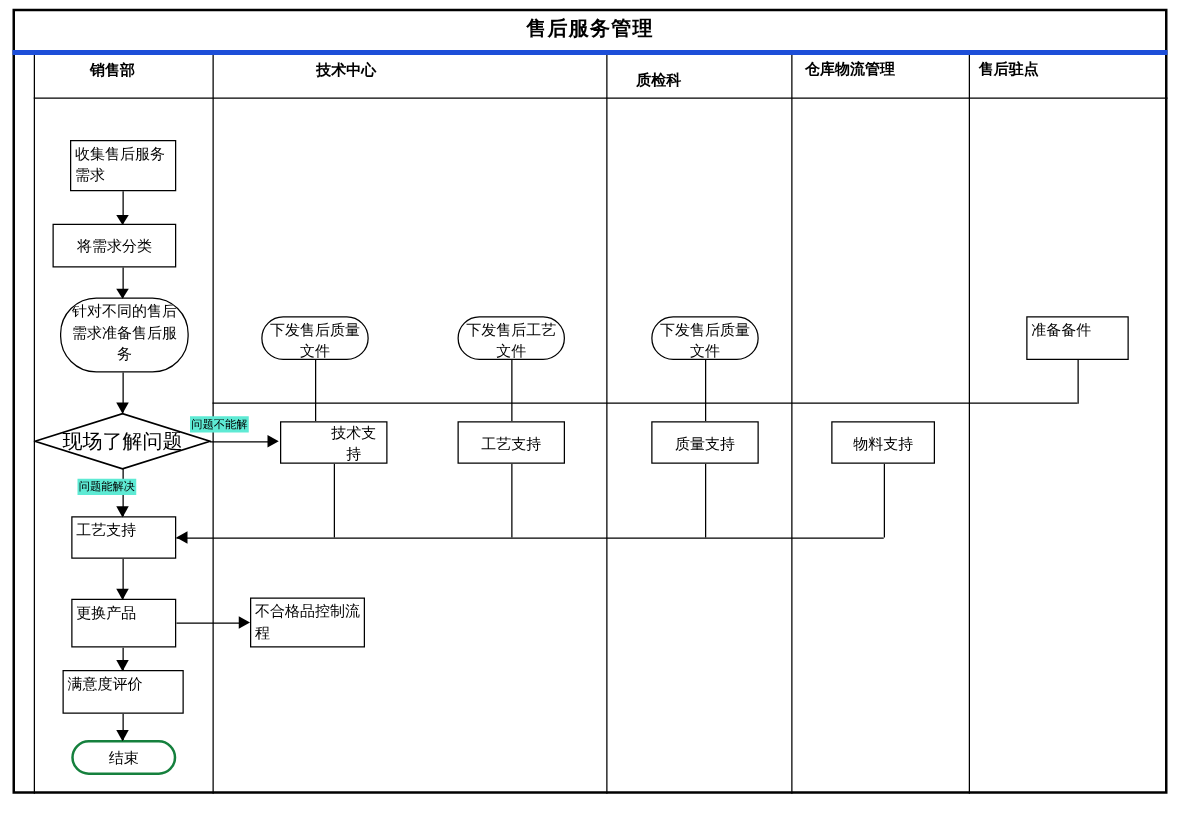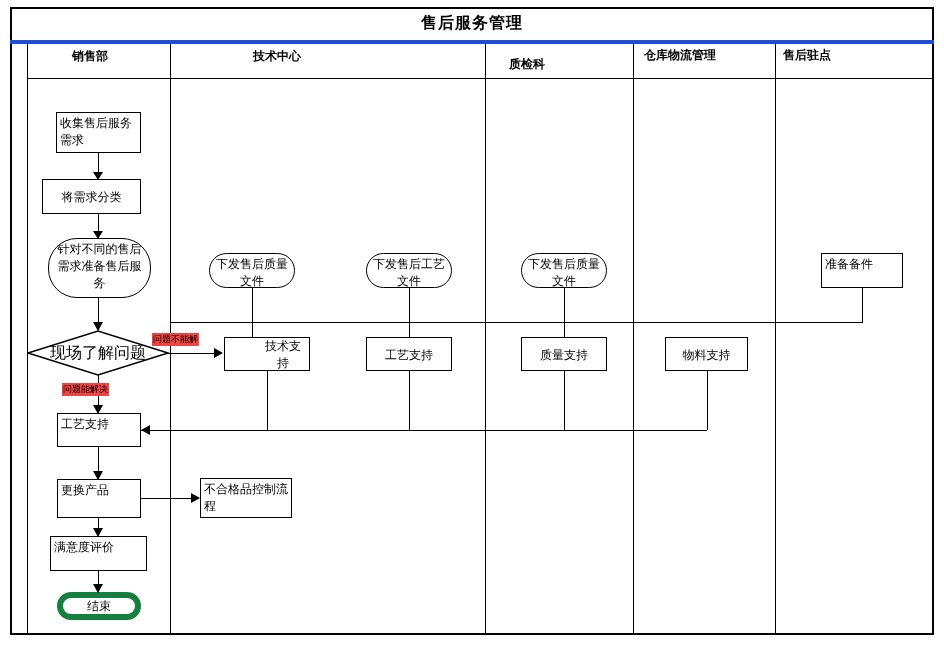--- a/index.html
+++ b/index.html
@@ -88,21 +88,21 @@
     overflow: hidden;
   }
   .node.center { text-align: center; border-radius: 29px; }
   .node.midv   { display: flex; align-items: center; justify-content: center; text-align: center; }
   .node.topl   { text-align: left; }
 
   
   .terminator {
     position: absolute;
     box-sizing: border-box;
-    border: 6px solid #15803d;
+    border: 2px solid #15803d;
     border-radius: 16px;
     background: #fff;
     font-size: 12px;
     color: #000;
     display: flex;
     align-items: center;
     justify-content: center;
   }
   
   .diamond-wrap {
@@ -121,21 +121,21 @@
     font-size: 16px;
     color: #000;
     pointer-events: none;
   }
   
   .edge-label {
     position: absolute;
     font-size: 9px;
     color: #000;
     white-space: nowrap;
-    background: #ef4444;
+    background: #5eead4;
     padding: 0 1px;
   }
   
   #arrows {
     position: absolute;
     left: 0; top: 0;
     width: 944px; height: 656px;
     pointer-events: none;
   }
 </style>

